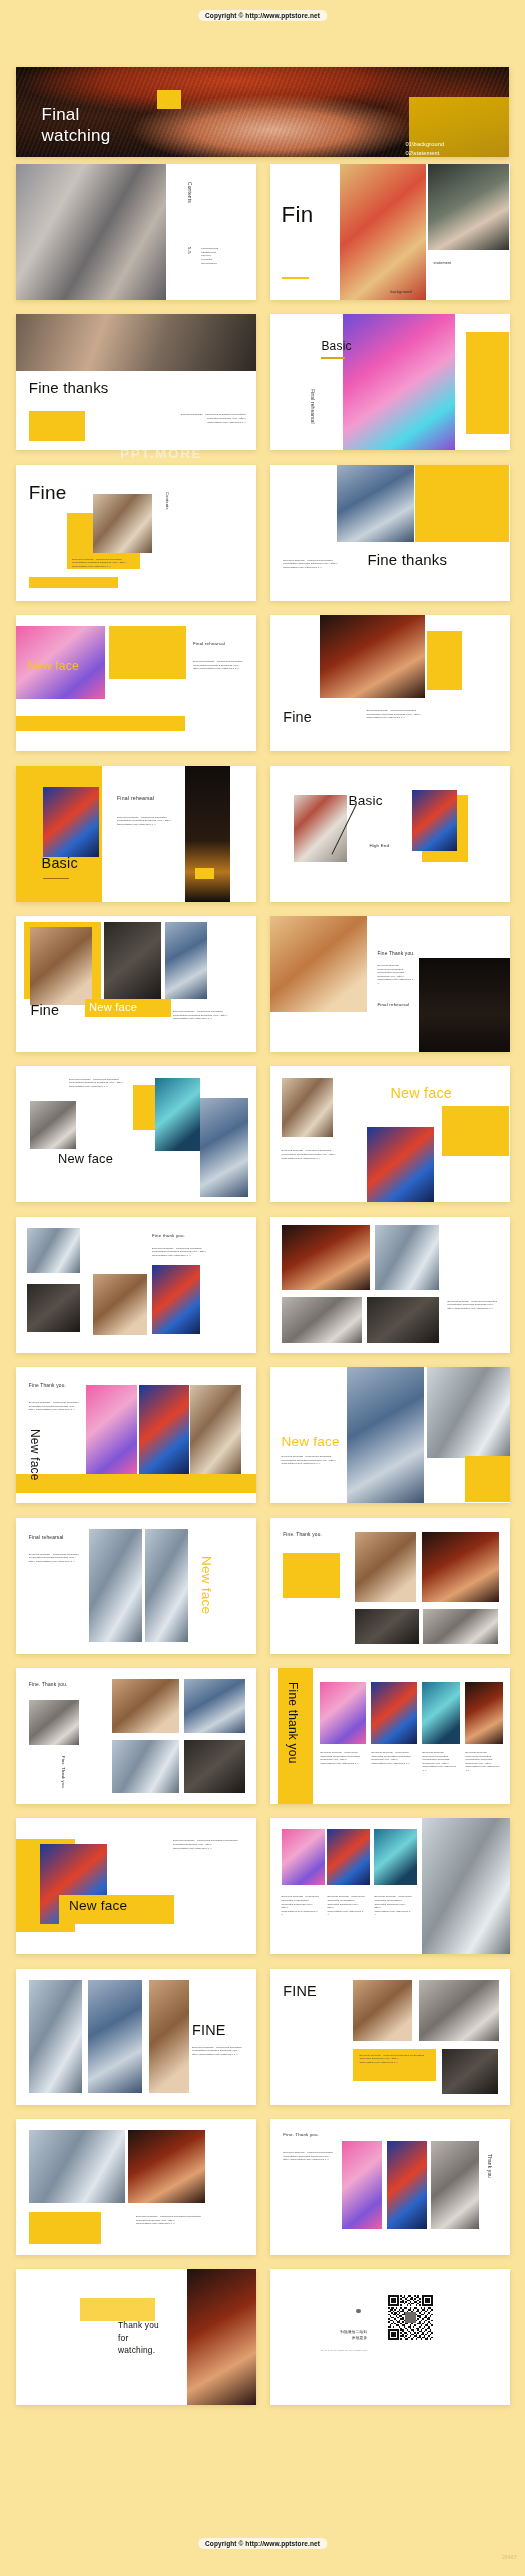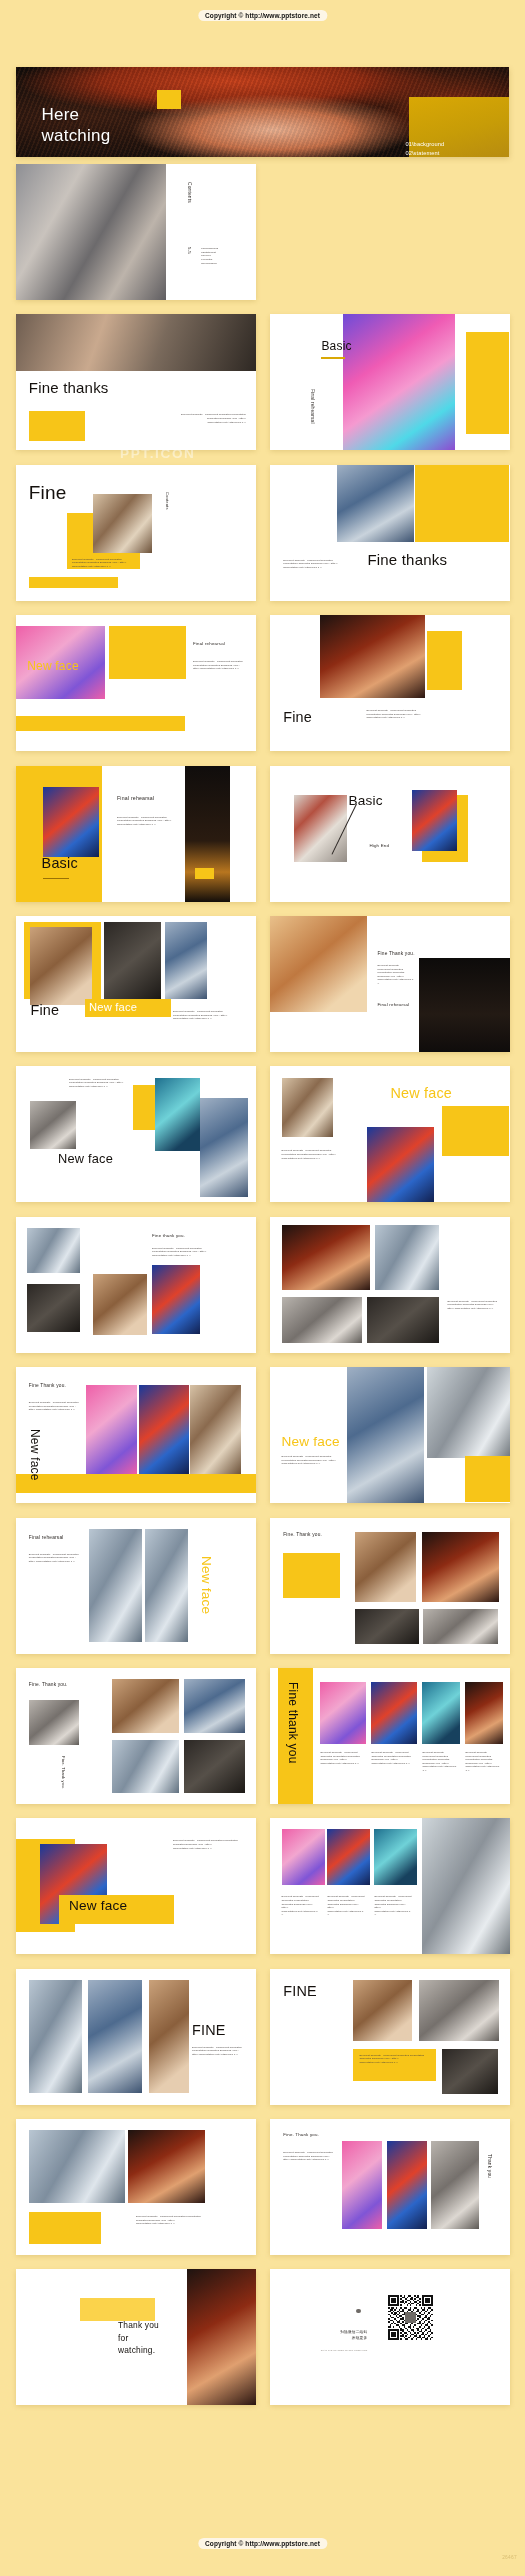--- a/index.html
+++ b/index.html
@@ -119,21 +119,21 @@
 <body>
 
 <div class="page">
 
   <div class="wm wm-top">Copyright © http://www.pptstore.net</div>
 
   <div class="hero">
     <div class="hero-img"></div>
     <div class="hero-panel"></div>
     <div class="hero-title">
-      <div>Here</div>
+      <div>Final</div>
       <div>watching</div>
     </div>
     <div class="hero-list">
       <div>01\background</div>
       <div>02\statement</div>
 
     </div>
   </div>
   <div class="hero-accent"></div>
 
@@ -144,20 +144,28 @@
         <div class="ph p-car" style="left:0;top:0;width:150px;height:136px;"></div>
         <div class="lbl vert" style="left:171px;top:17.6px;font-size:4.8px;">Contents</div>
         <div class="lbl vert" style="left:171px;top:83px;font-size:4.4px;">5-5</div>
         <div class="sm" style="left:185px;top:83px;width:48px;">
           <div>01\background</div>
           <div>02\statement</div>
           <div>03\cover</div>
           <div>04\photos</div>
           <div>05\conclusion</div>
         </div>
+      </div>
+      <div class="slide">
+        <div class="ph p-graf" style="left:70px;top:0;width:86px;height:136px;"></div>
+        <div class="ph p-veil" style="left:158px;top:0;width:81px;height:86px;"></div>
+        <div class="ttl" style="left:11.2px;top:38px;font-size:22.4px;">Fin</div>
+        <div class="rule" style="left:11.2px;top:113px;width:27px;height:2.4px;"></div>
+        <div class="lbl" style="left:163px;top:97px;">statement</div>
+        <div class="lbl" style="left:120px;top:126px;">background</div>
       </div>
     </div>
 
     <div class="row">
       <div class="slide">
         <div class="ph p-eye" style="left:0;top:0;width:240px;height:57px;"></div>
         <div class="ttl" style="left:12.8px;top:65px;font-size:15px;">Fine thanks</div>
         <div class="ph yel" style="left:12.8px;top:97px;width:56px;height:30px;"></div>
         <div class="sm r" style="left:157px;top:99px;width:73px;">Excellent Template - PowerPoint Templates Presentation Templates Download Here : http:// www.pptstore.net/Author/PPT-1-V</div>
       </div>
@@ -634,18 +642,18 @@
                 <rect x="27" y="28" width="1" height="1"></rect>
             </g>
             <rect x="11" y="11" width="7" height="7" fill="#6e6a66"></rect>
           </svg>
         </div>
       </div>
     </div>
 
   </div>
 
-  <div class="ppt-wm">PPT.ICON</div>
+  <div class="ppt-wm">PPT.MORE</div>
   <div class="wm wm-bot">Copyright © http://www.pptstore.net</div>
   <div class="pagenum">26467</div>
 
 </div>
 
 
 </body></html>

